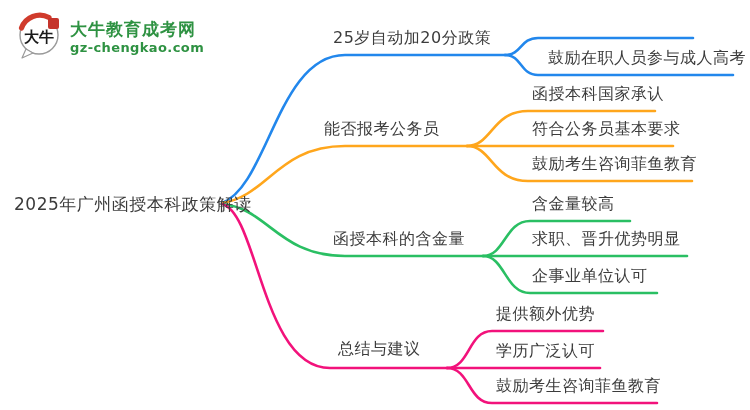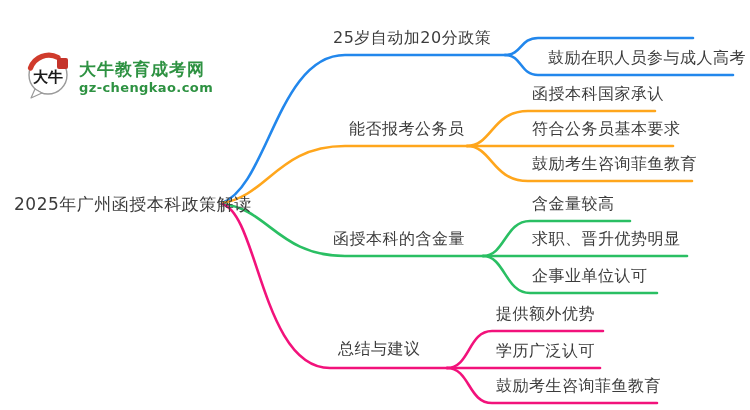--- a/index.html
+++ b/index.html
@@ -8,30 +8,30 @@
     font-family:"DejaVu Sans","Liberation Sans",sans-serif;
   }
   .mindmap-svg{position:absolute;left:0;top:0;z-index:0;}
   .mindmap-svg path{fill:none;stroke-width:2.6;stroke-linecap:round;}
   .label{
     position:absolute;z-index:1;color:#3c3c3c;white-space:nowrap;
     font-size:16px;line-height:20px;letter-spacing:0.5px;
   }
   .root-label{font-size:17px;line-height:22px;letter-spacing:0.5px;}
   
-  .logo{position:absolute;left:25px;top:12px;display:flex;align-items:center;z-index:2;margin-top:40px;}
+  .logo{position:absolute;left:16px;top:12px;display:flex;align-items:center;z-index:2;}
   .logo-icon{width:48px;height:50px;flex:0 0 auto;}
   .logo-text{margin-left:6px;display:flex;flex-direction:column;justify-content:center;}
   .logo-title{font-weight:bold;font-size:17px;line-height:21px;letter-spacing:1px;}
   .logo-domain{font-weight:bold;font-size:13px;line-height:16px;letter-spacing:0.4px;}
   
   .b1-label{left:333px;top:28px;}
   .b1-c0{left:548px;top:11px;}
   .b1-c1{left:548px;top:48px;}
-  .b2-label{left:349px;top:119px;}
+  .b2-label{left:324px;top:119px;}
   .b2-c0{left:532px;top:84px;font-family:Liberation Serif, serif;}
   .b2-c1{left:532px;top:119px;}
   .b2-c2{left:532px;top:154px;}
   .b3-label{left:333px;top:229px;}
   .b3-c0{left:532px;top:194px;}
   .b3-c1{left:532px;top:229px;}
   .b3-c2{left:532px;top:266px;}
   .b4-label{left:338px;top:339px;}
   .b4-c0{left:496px;top:304px;}
   .b4-c1{left:496px;top:341px;}

